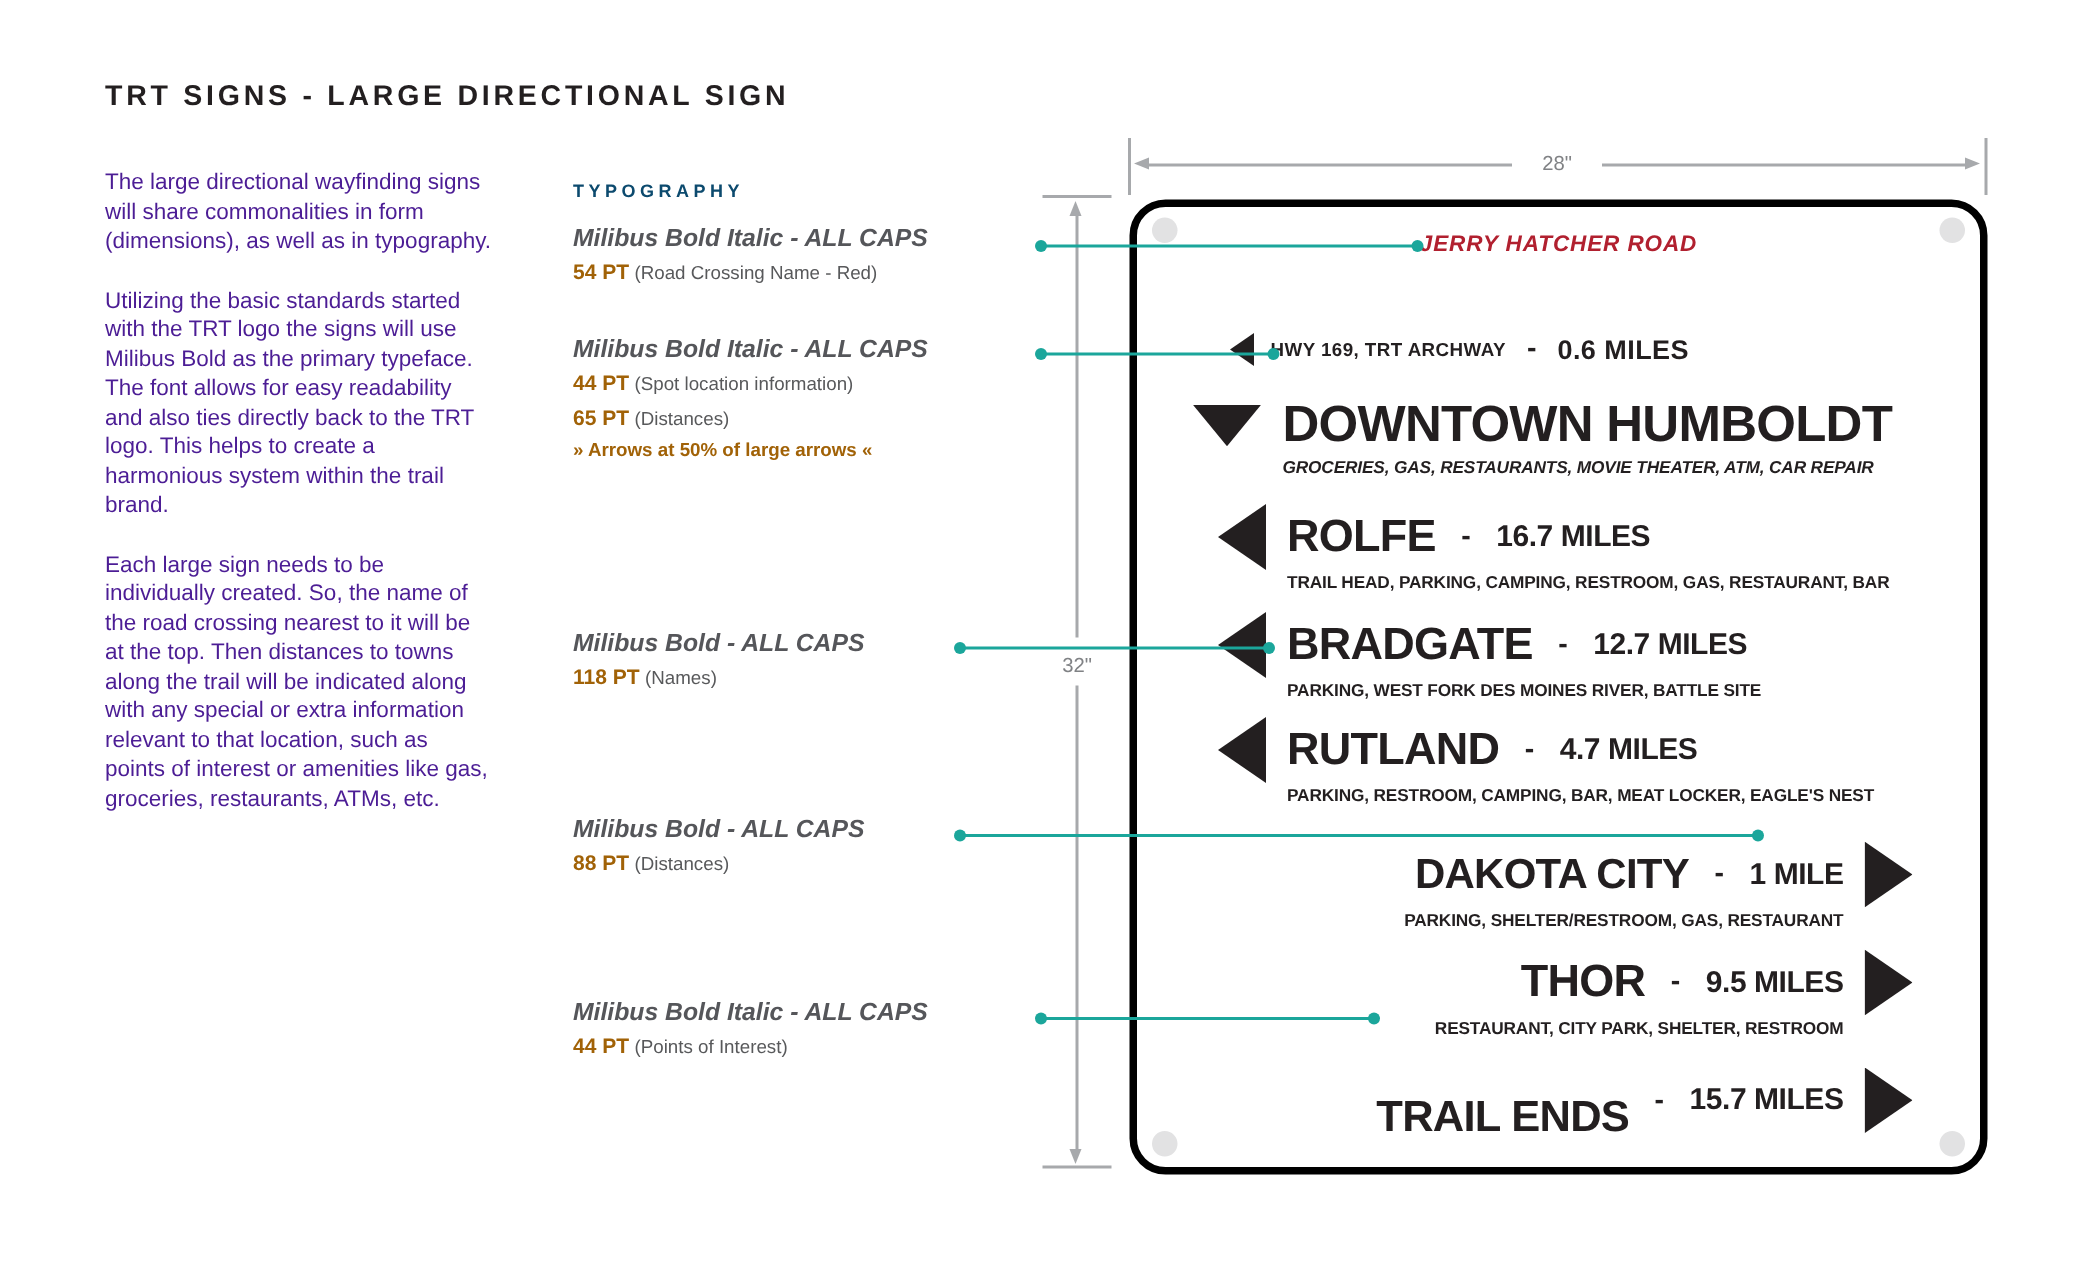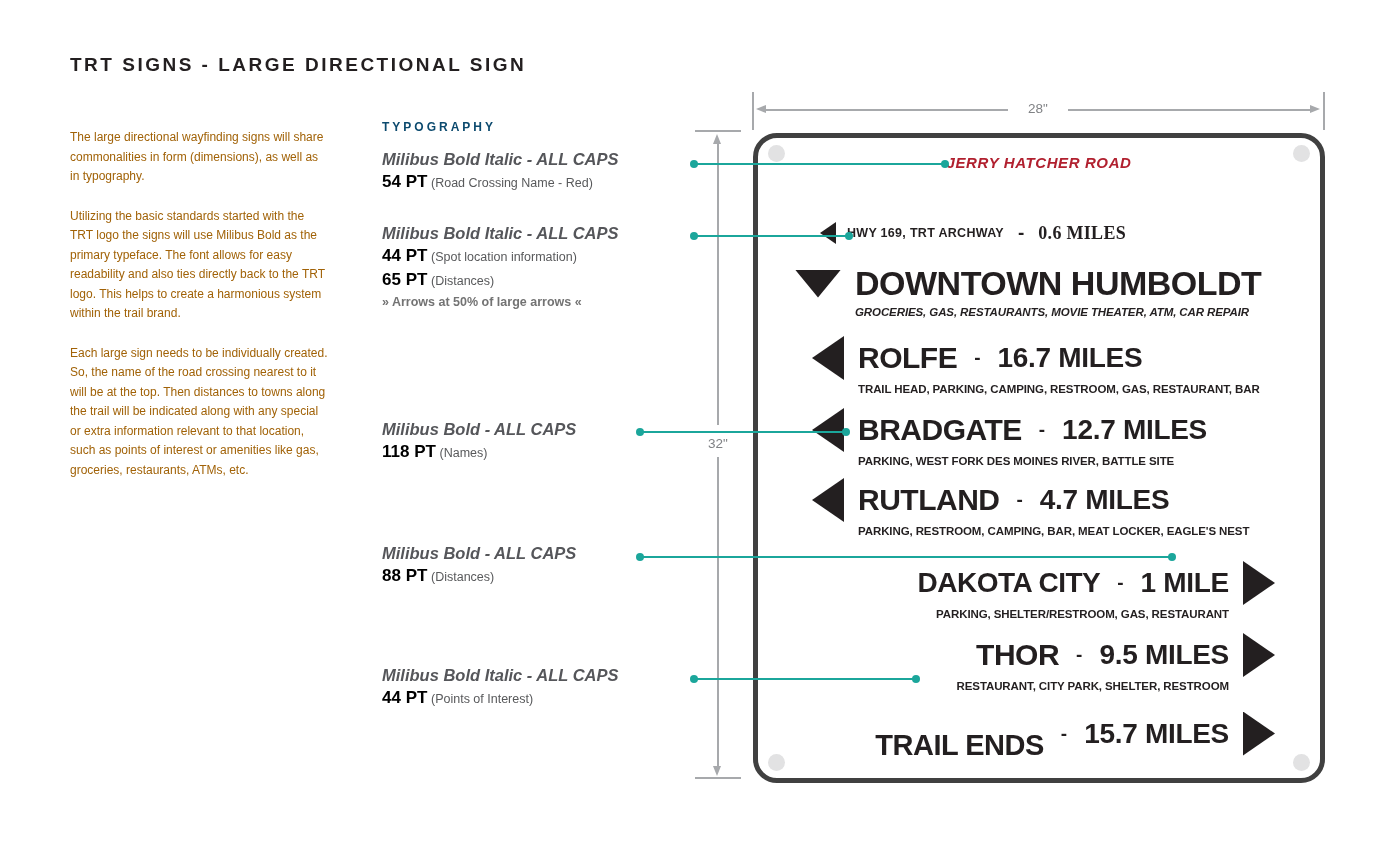--- a/index.html
+++ b/index.html
@@ -7,72 +7,72 @@
   .page {
     position:relative; width:1400px; height:850px; background:#ffffff;
     font-family:"Liberation Sans", sans-serif; color:#231F20; overflow:hidden;
   }
   
   .title {
     position:absolute; left:70px; top:54px; margin:0;
     font-size:19px; font-weight:bold; letter-spacing:2.5px; color:#231F20;
   }
   
-  .intro { position:absolute; left:70px; top:128px; width:258px; color:#a16207; font-size:12px; line-height:19.5px; }
+  .intro { position:absolute; left:70px; top:112px; width:258px; color:#4c1d95; font-size:15px; line-height:19.5px; }
   .intro p { margin:0 0 20px 0; }
   
   .typo-label { position:absolute; left:382px; top:120px; font-size:12px; font-weight:bold; letter-spacing:3px; color:#0c4a6e; }
   .spec { position:absolute; left:382px; color:#58595B; }
   .spec .face { font-size:16.5px; font-weight:bold; color:#55565A; white-space:nowrap;font-style:italic; }
   .spec .face.italic { font-style:italic; }
   .spec .pt-line { font-size:13px; margin-top:3px; line-height:19px; white-space:nowrap; }
-  .spec .pt { font-weight:bold; font-size:17px; color:#000000; }
+  .spec .pt { font-weight:bold; font-size:14px; color:#a16207; }
   .spec .note { font-size:12.5px; color:#58595B; }
-  .spec .extra { font-size:12.5px; font-weight:bold; color:#737373; margin-top:4px; white-space:nowrap; }
+  .spec .extra { font-size:12.5px; font-weight:bold; color:#a16207; margin-top:4px; white-space:nowrap; }
   
   .conn { position:absolute; height:2px; background:#1BA69B; z-index:10; }
   .conn::before, .conn::after { content:""; position:absolute; width:8px; height:8px; border-radius:50%; background:#1BA69B; top:-3px; }
   .conn::before { left:-2px; } .conn::after { right:-2px; }
   
   .dimpart { position:absolute; background:#A7A9AC; }
   .dim-label { position:absolute; color:#808285; font-size:13.5px; text-align:center; }
   .arrh { position:absolute; width:0; height:0; }
   .arrh.left  { border-top:4.5px solid transparent; border-bottom:4.5px solid transparent; border-right:10px solid #A7A9AC; }
   .arrh.right { border-top:4.5px solid transparent; border-bottom:4.5px solid transparent; border-left:10px solid #A7A9AC; }
   .arrh.up    { border-left:4.5px solid transparent; border-right:4.5px solid transparent; border-bottom:10px solid #A7A9AC; }
   .arrh.down  { border-left:4.5px solid transparent; border-right:4.5px solid transparent; border-top:10px solid #A7A9AC; }
   
   .sign {
     position:absolute; left:753px; top:133px; width:572px; height:650px;
-    border:5px solid #404040; border-radius:24px; background:#ffffff; z-index:1;
+    border:5px solid #000000; border-radius:24px; background:#ffffff; z-index:1;
   }
   .screw { position:absolute; width:17px; height:17px; border-radius:50%; background:#E2E2E3; }
   .screw.tl { left:10px; top:7px; } .screw.tr { right:10px; top:7px; }
   .screw.bl { left:10px; bottom:7px; } .screw.br { right:10px; bottom:7px; }
   .road-name {
     position:absolute; top:16px; left:0; width:100%; text-align:center;
     font-size:15px; font-weight:bold; font-style:italic; letter-spacing:0.6px; color:#B1202F; white-space:nowrap;
   }
   .tri { display:inline-block; background:#231F20; flex:0 0 auto; }
   .tri-left  { clip-path:polygon(100% 0, 100% 100%, 0 50%); }
   .tri-right { clip-path:polygon(0 0, 0 100%, 100% 50%); }
   .tri-down  { clip-path:polygon(0 0, 100% 0, 50% 100%); }
   .tri.big { width:32px; height:44px; }
   .tri.small { width:16px; height:22px; }
   .tri.down-big { width:46px; height:28px; }
   .spot-row { position:absolute; top:84px; left:62px; display:flex; align-items:center; gap:11px; white-space:nowrap; }
   .spot-label { font-size:12.5px; font-weight:bold; letter-spacing:0.3px; }
-  .spot-dist { font-size:18px; font-weight:bold; letter-spacing:0.3px;font-family:Liberation Serif, serif; }
+  .spot-dist { font-size:18px; font-weight:bold; letter-spacing:0.3px; }
   .sep { font-size:19px; font-weight:bold; margin:0 3px; }
   .dest { position:absolute; white-space:nowrap; }
   .dest .main { display:flex; align-items:center; gap:14px; }
   .dest.right .main { justify-content:flex-end; }
   .name { font-weight:bold; letter-spacing:-0.5px; }
   .name.n34 { font-size:34px; } .name.n30 { font-size:30px; } .name.n28 { font-size:28px; } .name.n29 { font-size:29px;margin-top:24px; }
-  .dist { font-size:28px; font-weight:bold; letter-spacing:-0.3px; }
+  .dist { font-size:20px; font-weight:bold; letter-spacing:-0.3px; }
   .poi { font-size:11.5px; font-weight:bold; letter-spacing:-0.1px; margin-top:3px; }
   .poi.italic { font-style:italic; }
   .dest.left .poi { margin-left:46px; }
   .dest.humboldt .poi { margin-left:60px; }
   .dest.right .poi { text-align:right; margin-right:46px; }
 </style>
 </head>
 <body>
 
 <div class="page">

